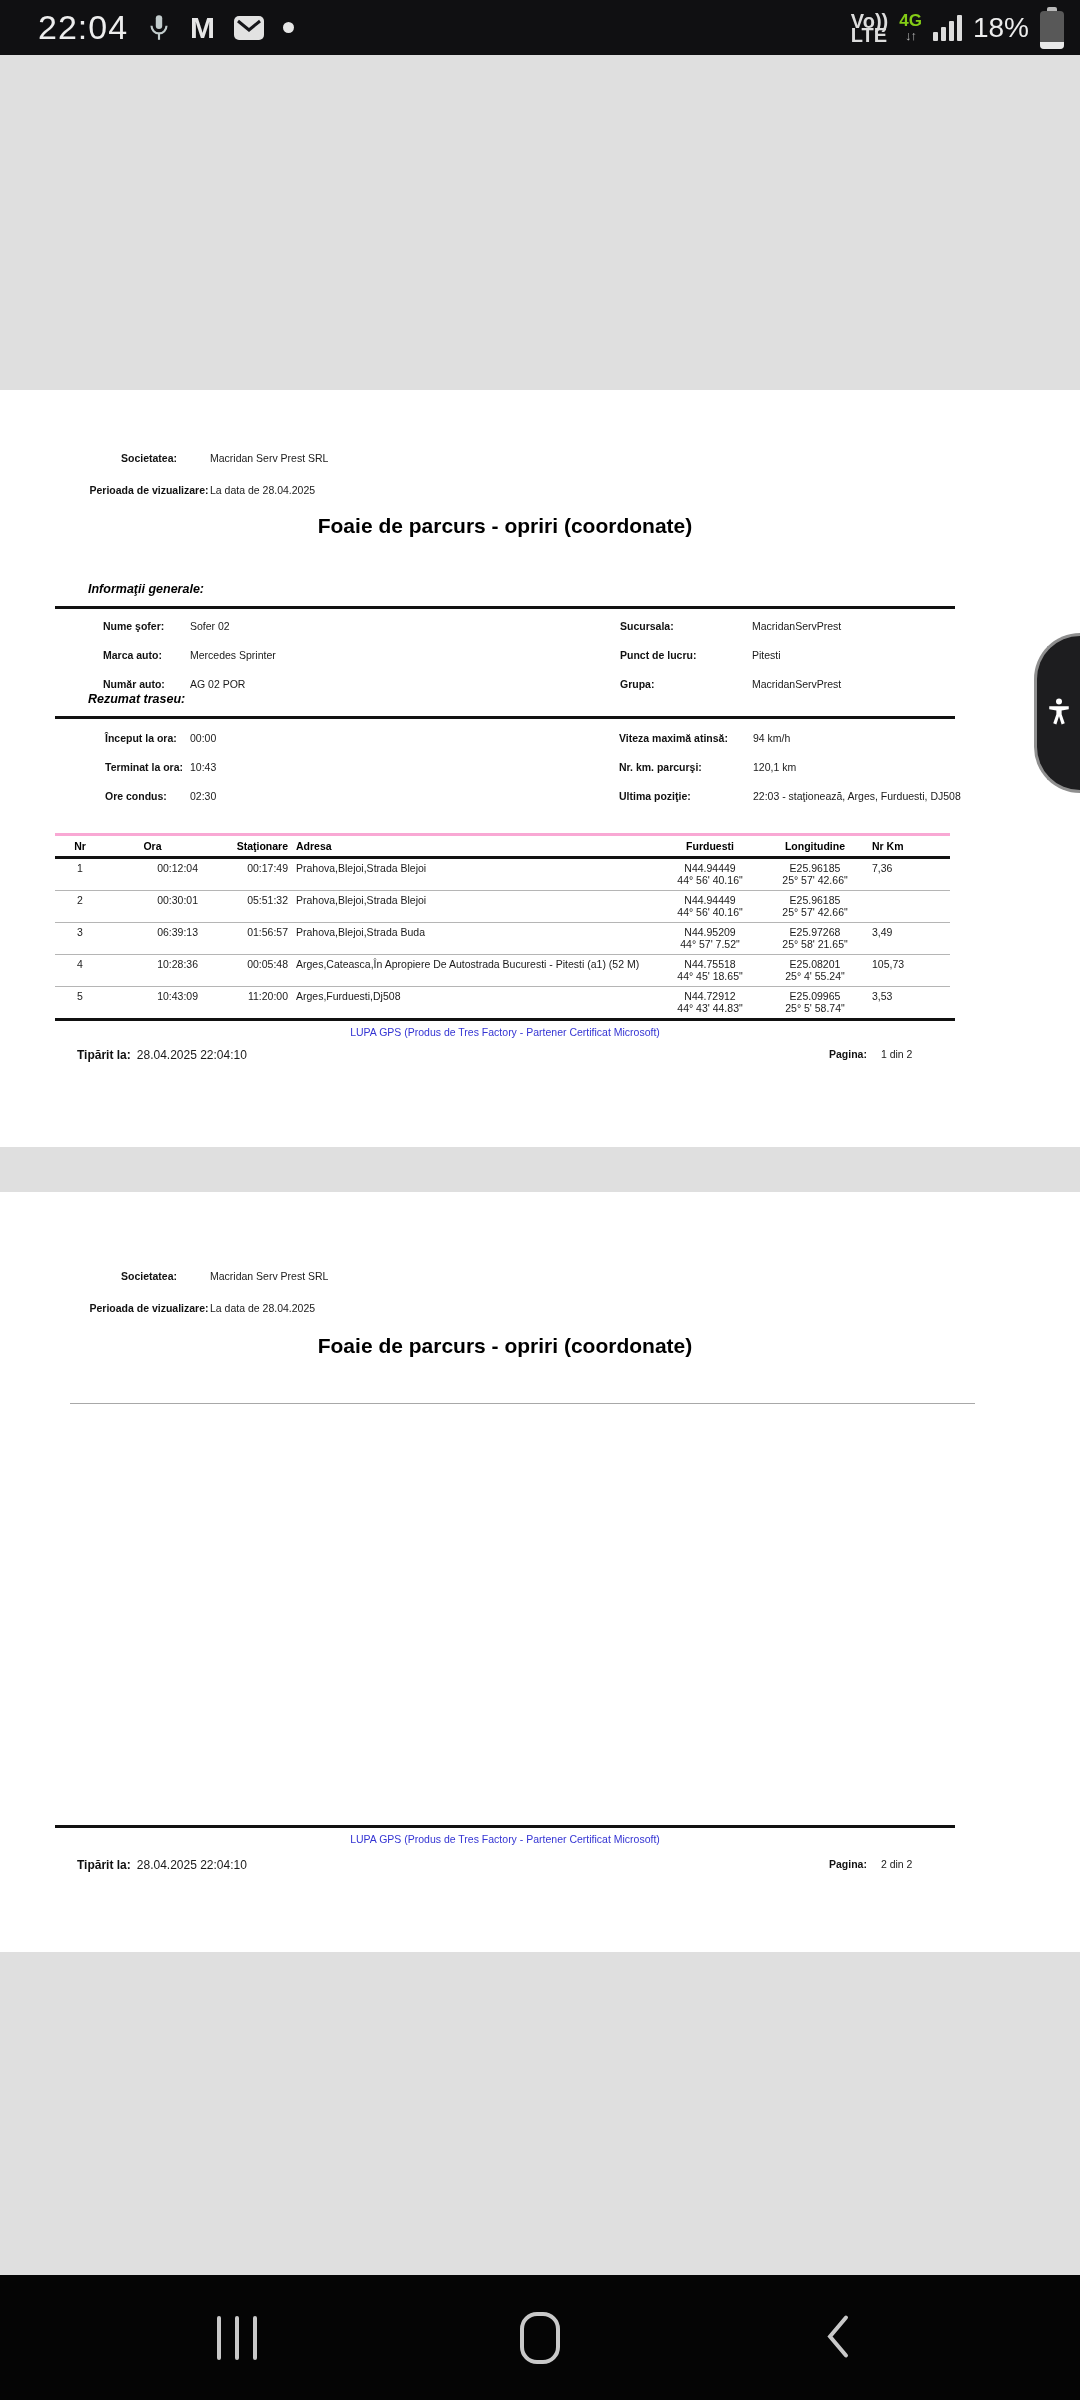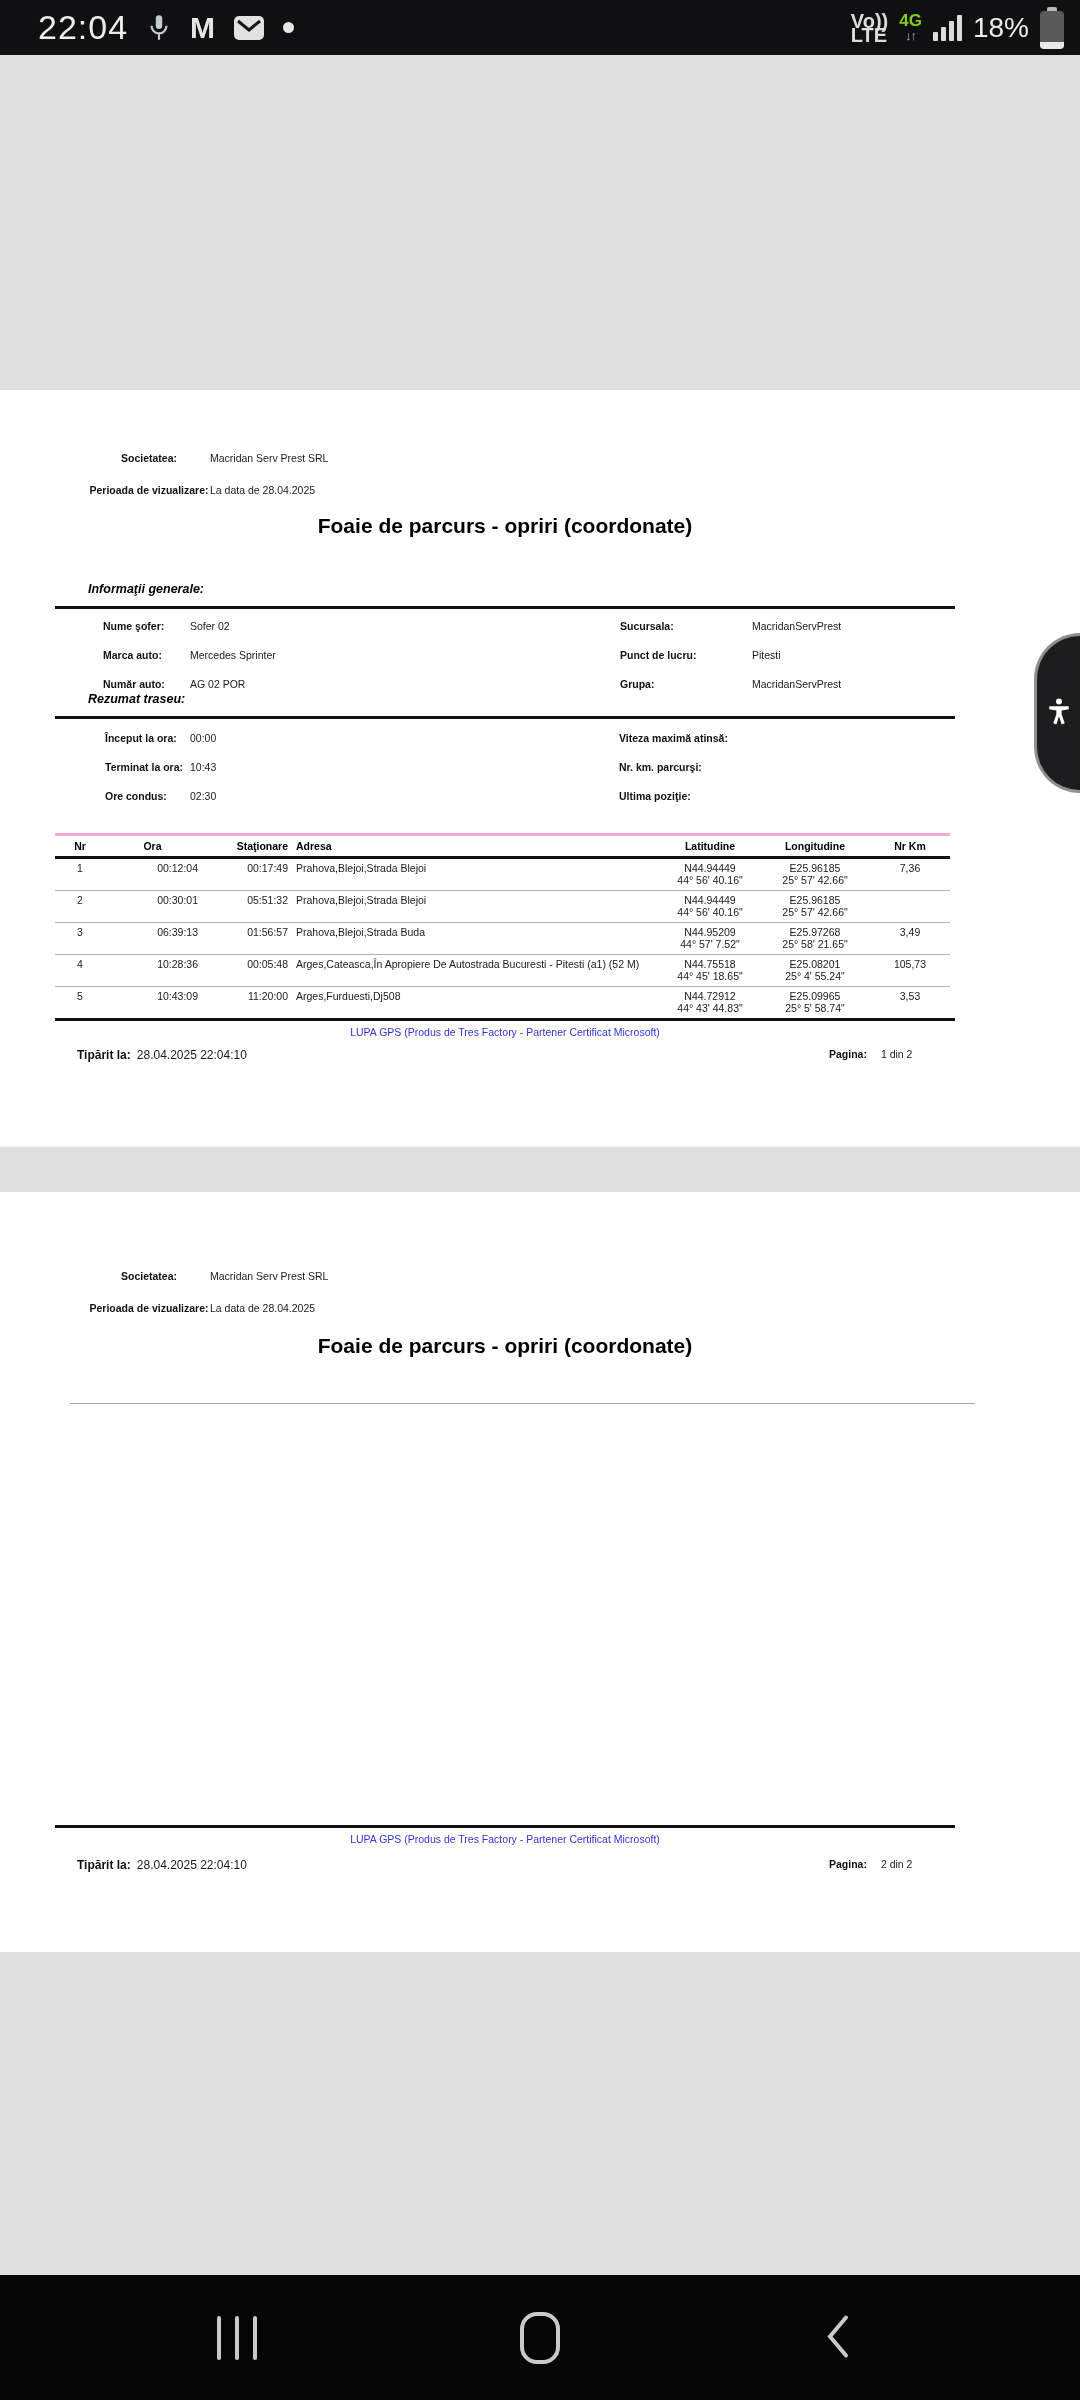--- a/index.html
+++ b/index.html
@@ -49,21 +49,21 @@
   table.stops { position:absolute; left:55px; top:443px; width:895px; border-collapse:collapse;
     font-size:10.5px; line-height:12.5px; color:#1a1a1a; border-top:3px solid #f9a8d4; }
   table.stops th { border-bottom:3px solid #111; font-weight:bold; padding:4px 2px 3px; color:#000; }
   table.stops td { border-bottom:1px solid #b5b5b5; padding:3px 2px; vertical-align:top; }
   .c-nr  { text-align:center; }
   .c-ora { text-align:right; }
   th.c-ora { text-align:center; }
   .c-sta { text-align:right; }
   .c-adr { text-align:left; padding-left:6px !important; }
   .c-lat, .c-lon { text-align:center; }
-  .c-km  { text-align:center; }
+  .c-km  { text-align:left; }
 
   .gps-link { position:absolute; left:55px; width:900px; text-align:center; font-size:10.5px; color:#3434d3; text-decoration:none; }
   .print-line { position:absolute; left:77px; font-size:12px; }
   .print-line .lbl { margin-right:6px; }
   .pagina { position:absolute; left:829px; font-size:10.5px; }
   .pagina .val { margin-left:14px; }
   .total-km { position:absolute; left:55px; width:895px; text-align:right; font-size:11px; font-weight:bold; color:#000; }
 
   
   .a11y-fab {
@@ -172,39 +172,44 @@
     </div>
     <div class="kv-col" style="top:342px; left:190px">
       <div>00:00</div>
       <div>10:43</div>
       <div>02:30</div>
     </div>
     <div class="kv-col" style="top:342px; left:619px">
       <div class="lbl">Viteza maximă atinsă:</div>
       <div class="lbl">Nr. km. parcurşi:</div>
       <div class="lbl">Ultima poziţie:</div>
+    </div>
+    <div class="kv-col" style="top:342px; left:753px">
+      <div>94 km/h</div>
+      <div>120,1 km</div>
+      <div class="wrapv">22:03 - staţionează,  Arges, Furduesti, DJ508</div>
     </div>
 
     <table class="stops">
       <colgroup>
         <col style="width:50px">
           <col style="width:95px">
           <col style="width:90px">
           <col style="width:370px">
         <col style="width:100px">
           <col style="width:110px">
           <col style="width:80px">
       </colgroup>
       <thead>
         <tr>
           <th class="c-nr">Nr</th>
           <th class="c-ora">Ora</th>
           <th class="c-sta">Staţionare</th>
           <th class="c-adr">Adresa</th>
-          <th class="c-lat">Latitudine</th>
+          <th class="c-lat">Furduesti</th>
           <th class="c-lon">Longitudine</th>
           <th class="c-km">Nr Km</th>
         </tr>
       </thead>
       <tbody>
         <tr>
           <td class="c-nr">1</td>
           <td class="c-ora">00:12:04</td>
           <td class="c-sta">00:17:49</td>
           <td class="c-adr">Prahova,Blejoi,Strada Blejoi</td>

